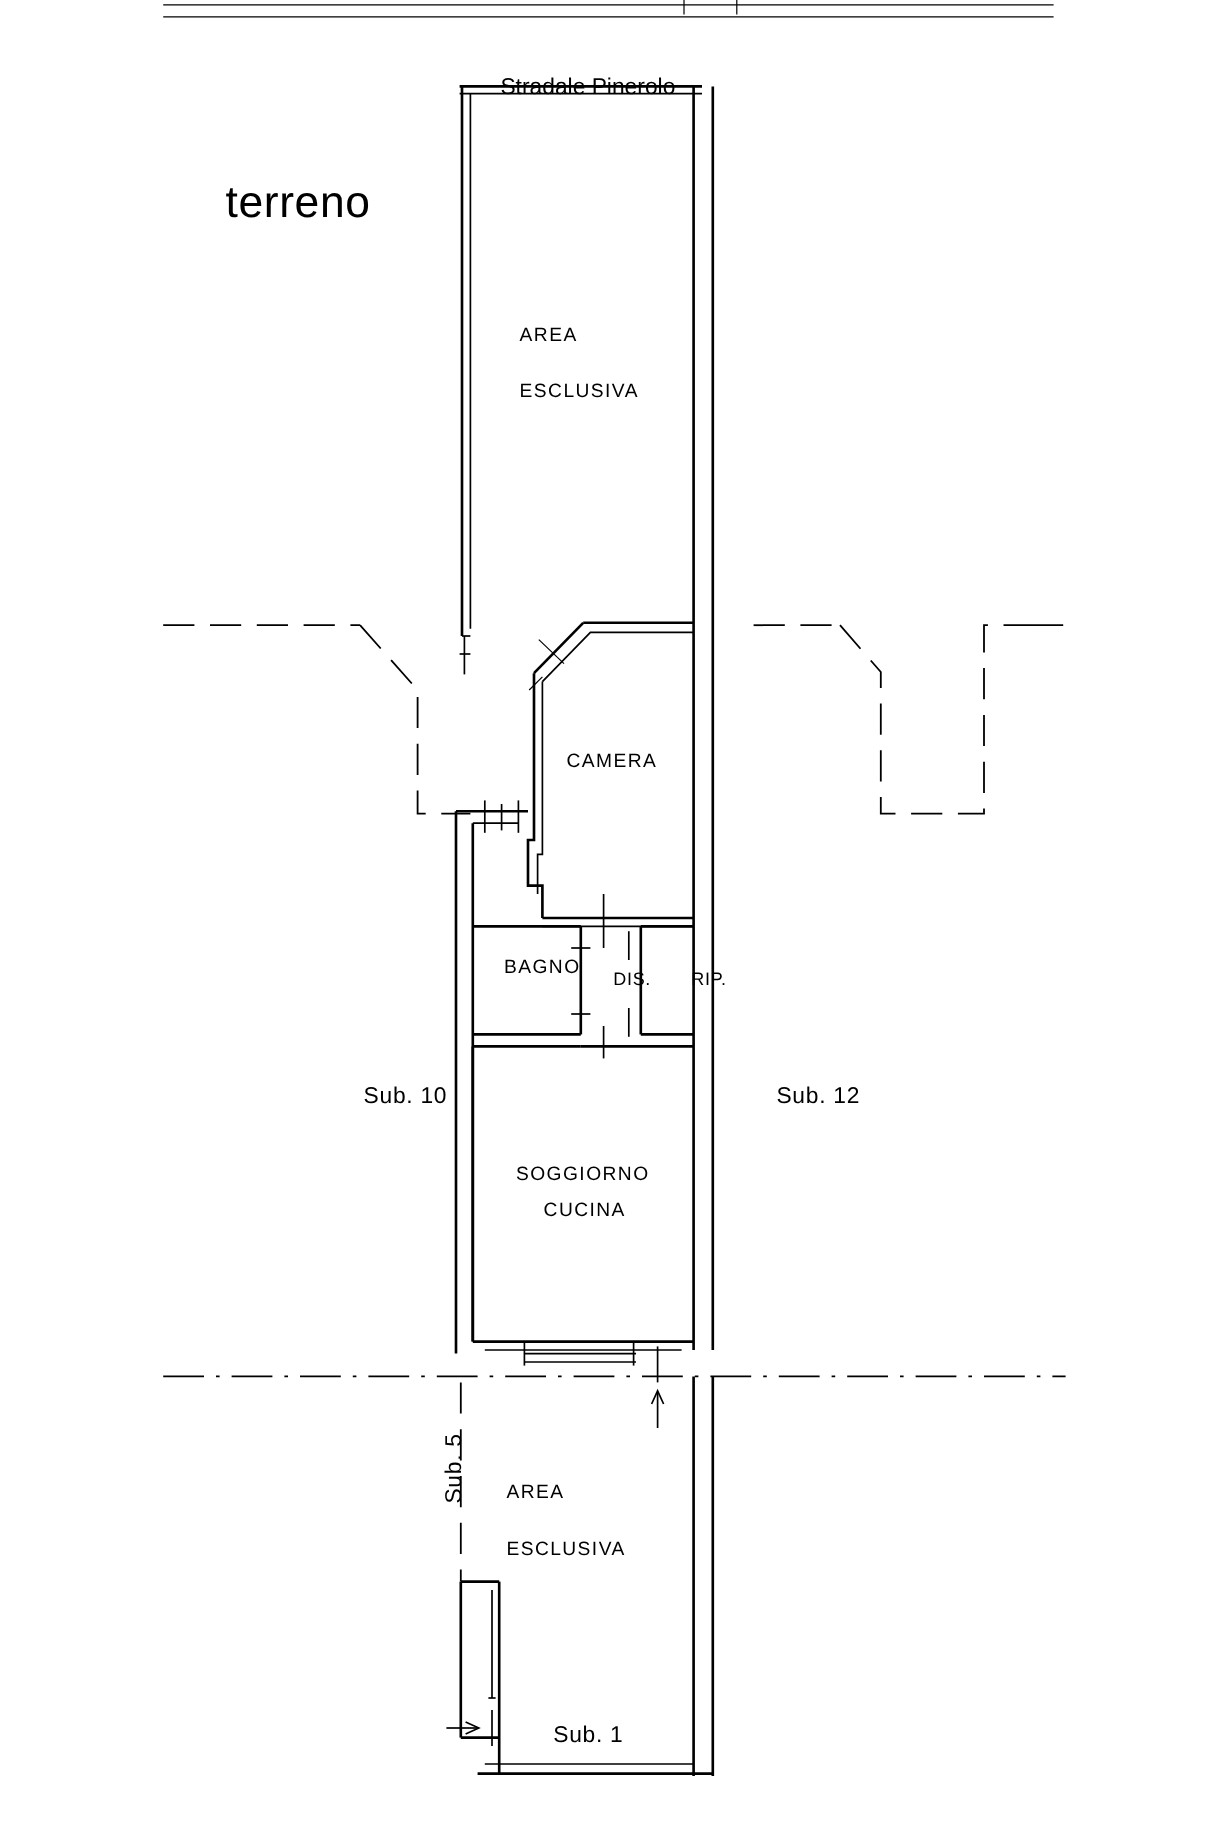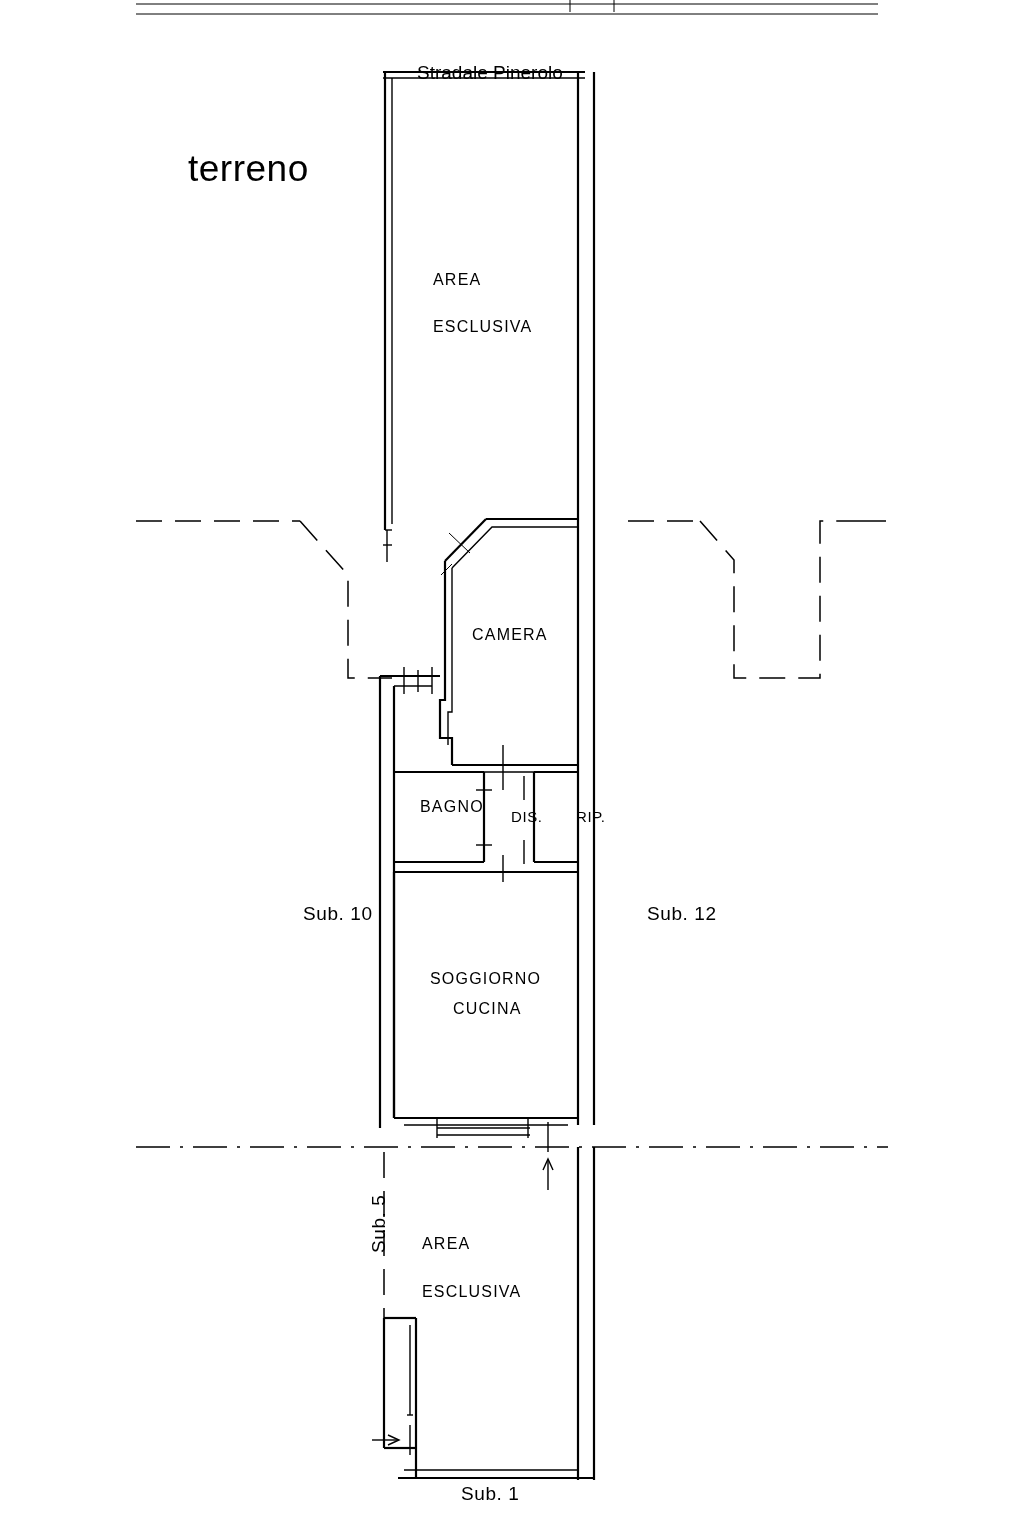--- a/index.html
+++ b/index.html
@@ -244,15 +244,15 @@
   <div class="label lbl-room" style="left:422px; top:1235px;">AREA</div>
 
   <div class="label lbl-room" style="left:422px; top:1283px;">ESCLUSIVA</div>
 
   <div class="label lbl-sub" style="left:303px; top:903px;text-align:center;">Sub. 10</div>
 
   <div class="label lbl-sub" style="left:647px; top:903px;">Sub. 12</div>
 
   <div class="label lbl-sub lbl-vert" style="left:368px; top:1253px;">Sub. 5</div>
 
-  <div class="label lbl-sub" style="left:461px; top:1436px;margin-top:47px;">Sub. 1</div>
+  <div class="label lbl-sub" style="left:461px; top:1436px;">Sub. 1</div>
 
 </div>
 
 </body></html>

